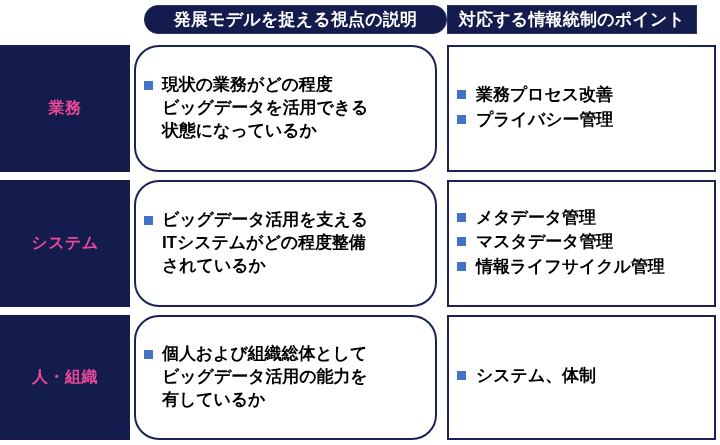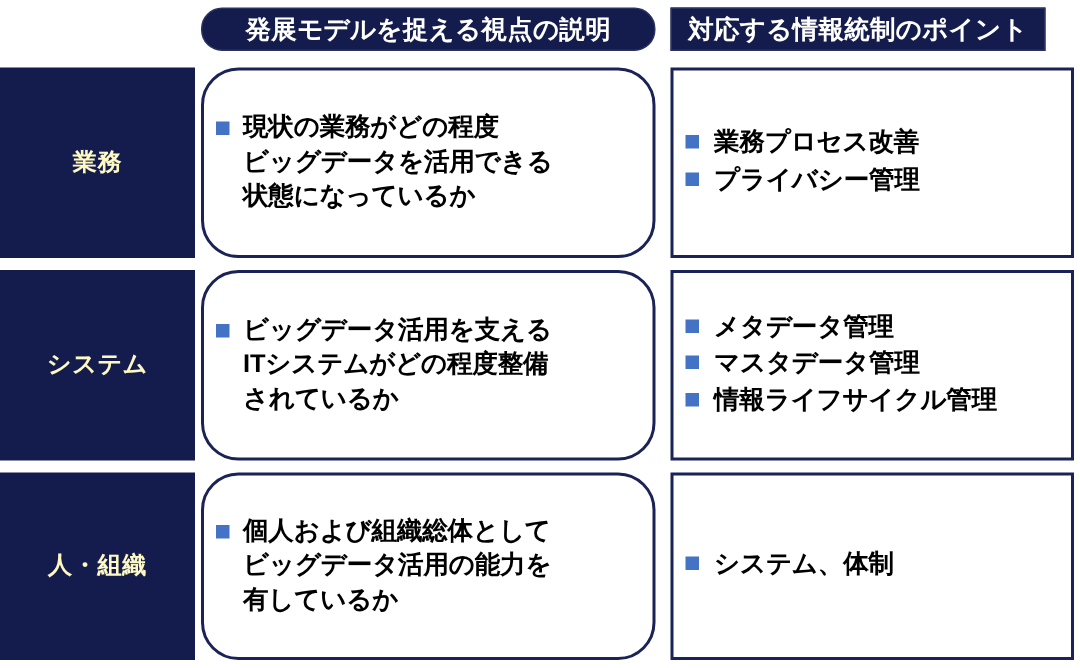--- a/index.html
+++ b/index.html
@@ -46,41 +46,41 @@
     color: #ffffff;
     font-size: 17px;
     font-weight: bold;
     letter-spacing: 0.2px;
     display: flex;
     align-items: center;
     justify-content: center;
     box-sizing: border-box;
     border: 1px solid #2b3260;
   }
-  .header-cell.col-mid { left: 134px; width: 303px; border-radius: 14px; }
+  .header-cell.col-mid { left: 144px; width: 303px; border-radius: 14px; }
   .header-cell.col-right { left: 447px; width: 250px; }
 
   
   .row {
     position: absolute;
     left: 0;
     width: 720px;
   }
   .row-1 { top: 45px;  height: 127px; }
   .row-2 { top: 180px; height: 127px; }
   .row-3 { top: 315px; height: 125px; }
 
   .label-cell {
     position: absolute;
     left: 0;
     top: 0;
     width: 130px;
     height: 100%;
     background: #141c4d;
-    color: #fef9c3;
+    color: #ec4899;
     font-size: 16px;
     font-weight: bold;
     letter-spacing: 0.5px;
     display: flex;
     align-items: center;
     justify-content: center;
     box-sizing: border-box;
   }
 
   .content-cell {

